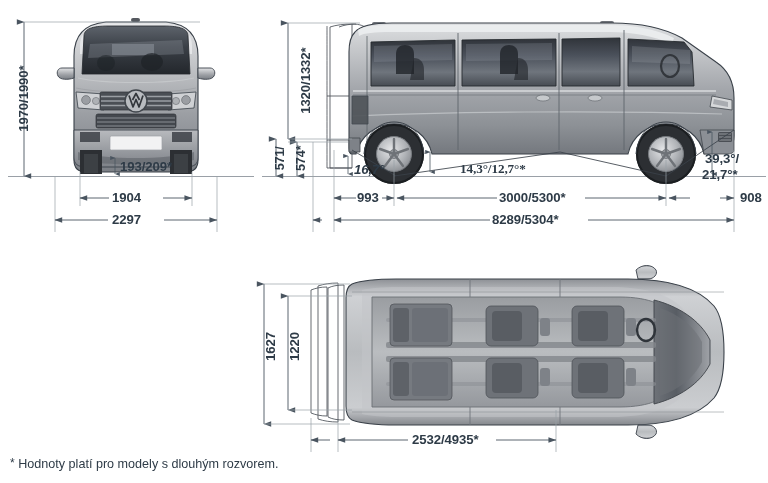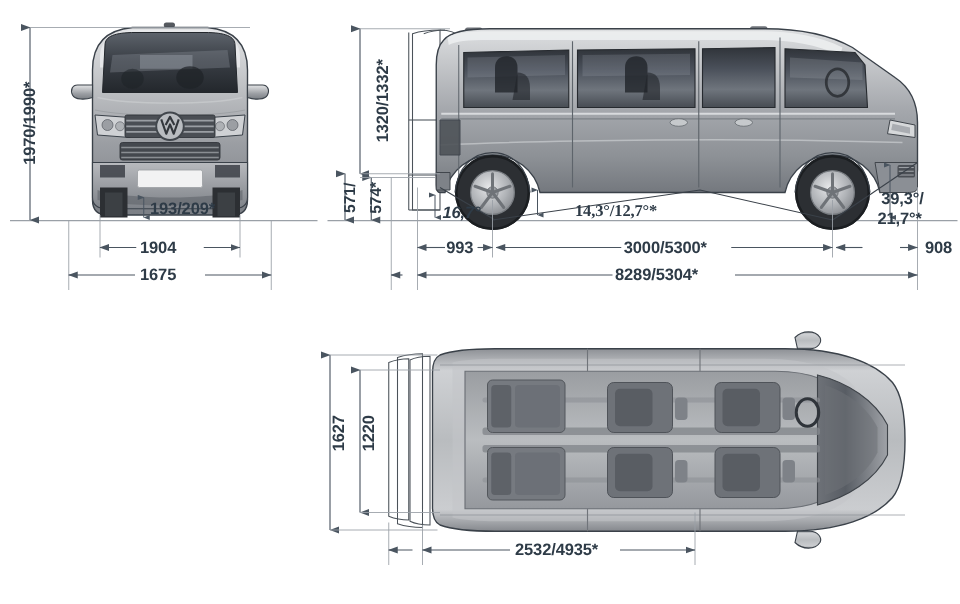--- a/index.html
+++ b/index.html
@@ -450,34 +450,38 @@
 
       <line x1="311" y1="440" x2="330" y2="440" marker-start="url(#arrL)"></line>
       <line x1="338" y1="440" x2="408" y2="440" marker-start="url(#arrL)"></line>
       <line x1="496" y1="440" x2="556" y2="440" marker-end="url(#arrR)"></line>
     </g>
   </svg>
 
   <div class="dimtext vert" style="left:-24px;top:92px;width:96px;text-align:center;">1970/1990*</div>
   <div class="dimtext" style="left:120px;top:160px;">193/209*</div>
   <div class="dimtext" style="left:112px;top:191px;text-align:center;">1904</div>
-  <div class="dimtext" style="left:112px;top:213px;">1675</div>
+  <div class="dimtext" style="left:112px;top:213px;">2297</div>
 
   <div class="dimtext vert" style="left:248px;top:74px;width:116px;text-align:center;">1320/1332*</div>
   <div class="dimtext vert small" style="left:254px;top:152px;width:52px;text-align:center;">571/</div>
   <div class="dimtext vert small" style="left:275px;top:152px;width:52px;text-align:center;">574*</div>
 
   <div class="dimtext" style="left:354px;top:163px;font-style:italic;">16,7°</div>
   <div class="dimtext" style="left:460px;top:162px;font-family:Liberation Serif, serif;">14,3°/12,7°*</div>
   <div class="dimtext" style="left:705px;top:152px;">39,3°/</div>
   <div class="dimtext" style="left:702px;top:168px;">21,7°*</div>
 
   <div class="dimtext" style="left:357px;top:191px;">993</div>
   <div class="dimtext" style="left:499px;top:191px;">3000/5300*</div>
   <div class="dimtext" style="left:692px;top:191px;margin-left:48px;">908</div>
   <div class="dimtext" style="left:492px;top:213px;">8289/5304*</div>
 
   <div class="dimtext vert" style="left:241px;top:340px;width:60px;text-align:center;">1627</div>
   <div class="dimtext vert" style="left:265px;top:340px;width:60px;text-align:center;">1220</div>
   <div class="dimtext" style="left:412px;top:433px;">2532/4935*</div>
 
+  <div class="note">
+    <span class="star">*</span>
+    <span>Hodnoty platí pro modely s dlouhým rozvorem.</span>
+  </div>
 
 </div>
 
 </body></html>

